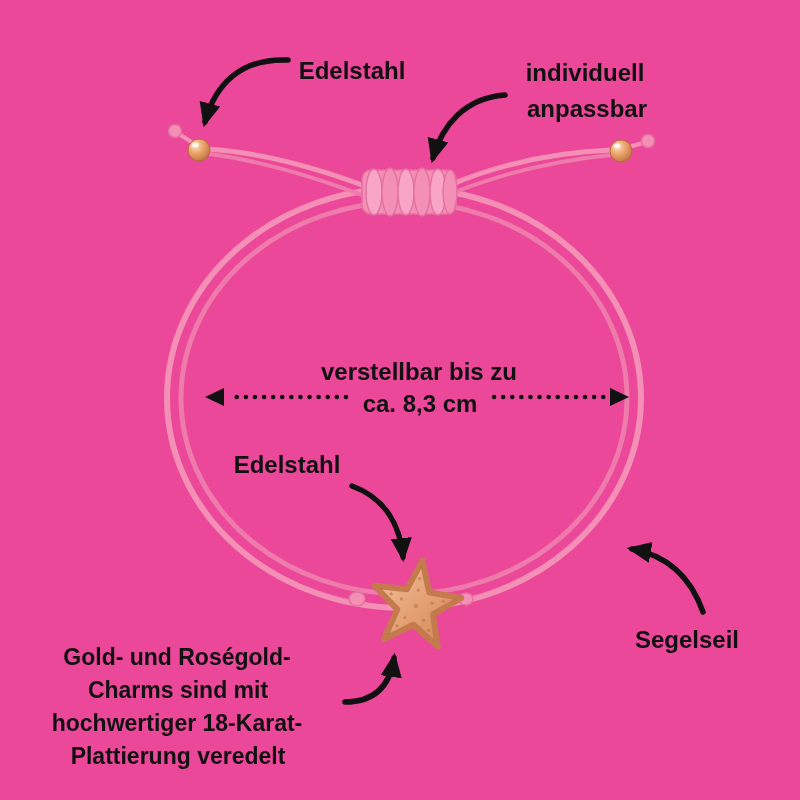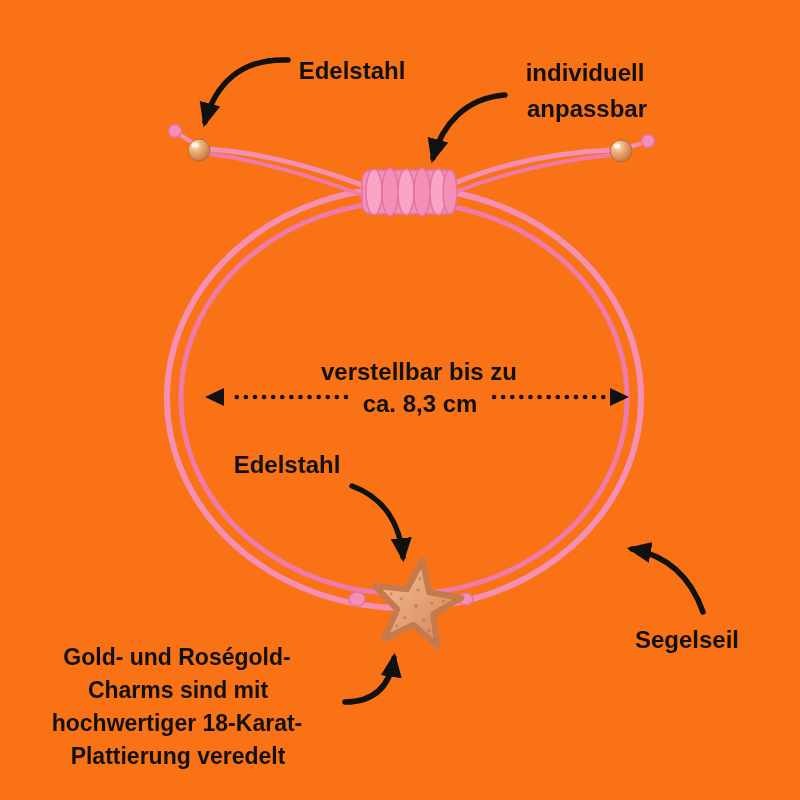--- a/index.html
+++ b/index.html
@@ -1,16 +1,16 @@
 <!DOCTYPE html>
 <html><head>
 <meta charset="utf-8">
 <style>
   html,body{margin:0;padding:0;background:#ffffff;}
-  .stage{position:relative;width:800px;height:800px;background:#f97316;overflow:hidden;
+  .stage{position:relative;width:800px;height:800px;background:#ec4899;overflow:hidden;
          font-family:"Liberation Sans",sans-serif;}
   svg{position:absolute;left:0;top:0;}
   text{font-family:"Liberation Sans",sans-serif;font-weight:700;fill:#111111;}
   .lbl{font-size:24px;}
   .lbl-sm{font-size:23px;}
 </style>
 </head>
 <body>
 
 <div class="stage">

